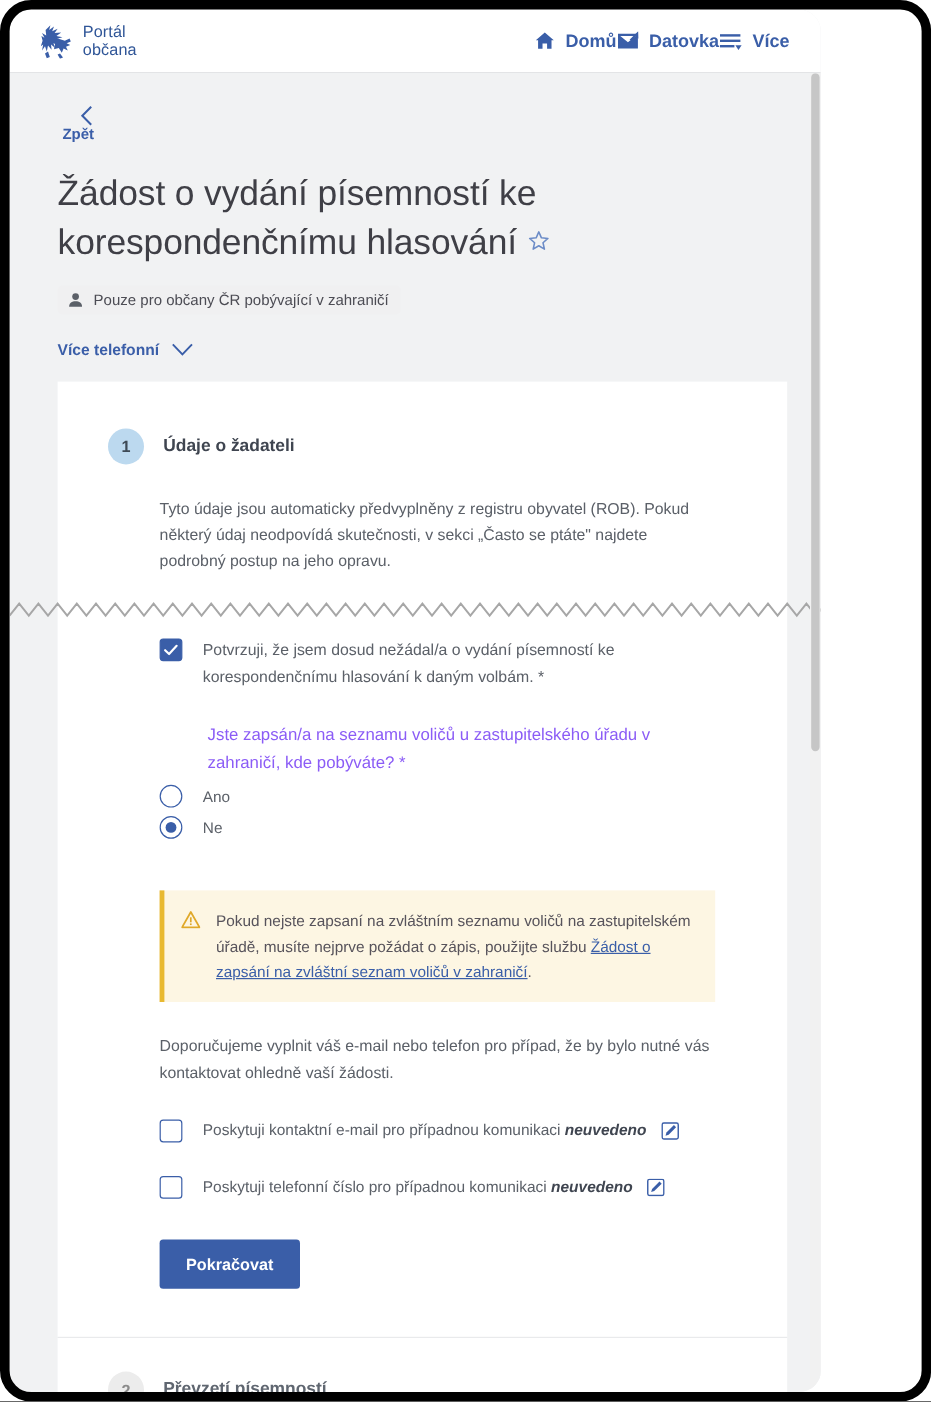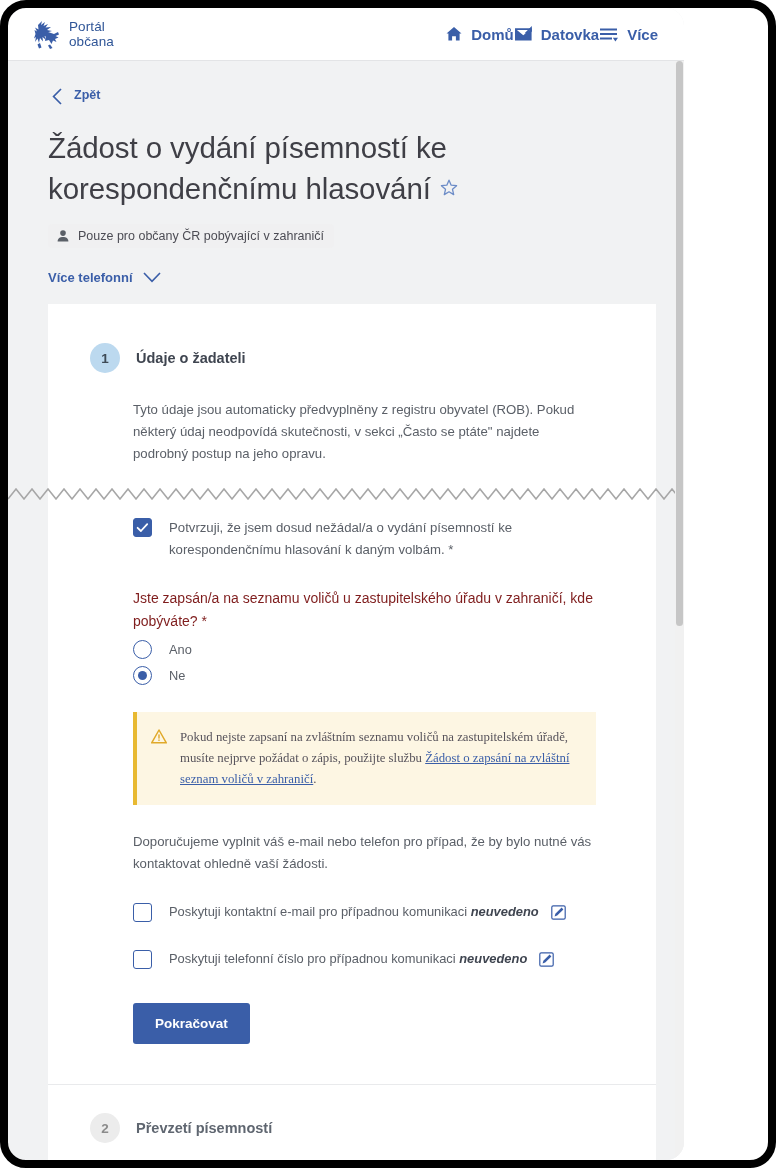--- a/index.html
+++ b/index.html
@@ -77,26 +77,27 @@
     z-index: 40;
   }
   .scrollbar-thumb {
     position: absolute; right: 1px; top: 0;
     width: 7px; height: 565px;
     background: #c6c6c6;
     border-radius: 4px;
   }
 
   .backlink {
-    display: flex; align-items: flex-start; gap: 11px;
+    display: flex; align-items: flex-end; 
     padding: 27px 0 0 44px;
     color: #3a5ea8;
     font-size: 12.5px; font-weight: 700;
     cursor: pointer;
     width: max-content;
+    flex-direction: column;
   }
 
   .page-title {
     margin: 22px 52px 0 40px;
     font-size: 29.5px;
     line-height: 41px;
     font-weight: 400;
     color: #3f3f46;
     letter-spacing: -.1px;
   }
@@ -195,22 +196,23 @@
   }
   .cbox.on { background: #3a5ea8; border: 1px solid #3a5ea8; }
   .cbox.off { background: #fff; border: 1.6px solid #3a5ea8; }
   .cbox svg { display: block; }
   .check-label {
     font-size: 13.2px; line-height: 22px; color: #5b6068;
   }
 
   .question {
     font-size: 14px; line-height: 23px;
-    color: #7f1d1d;
+    color: #8b5cf6;
     margin-top: 26px;
+    margin-left: 40px;
   }
 
   .radio-row {
     display: flex; align-items: center; gap: 17px;
     margin-top: 7px;
     cursor: pointer;
   }
   .radio {
     width: 19px; height: 19px; border-radius: 50%;
     border: 1.8px solid #3a5ea8;
@@ -222,22 +224,21 @@
     width: 9px; height: 9px; border-radius: 50%;
     background: #3a5ea8;
   }
   .radio-label { font-size: 12.8px; color: #5b6068; }
 
   .alert {
     display: flex; gap: 13px;
     background: #fdf6e3;
     border-left: 4px solid #e8b931;
     padding: 15px 16px 15px 14px;
-    margin-top: 27px;
-    font-family: Liberation Serif, serif;
+    margin-top: 43px;
   }
   .alert-text {
     font-size: 12.8px; line-height: 21px; color: #57535b;
   }
   .alert-text a {
     color: #3a5ea8; text-decoration: underline;
   }
 
   .field-row {
     display: flex; align-items: center;

